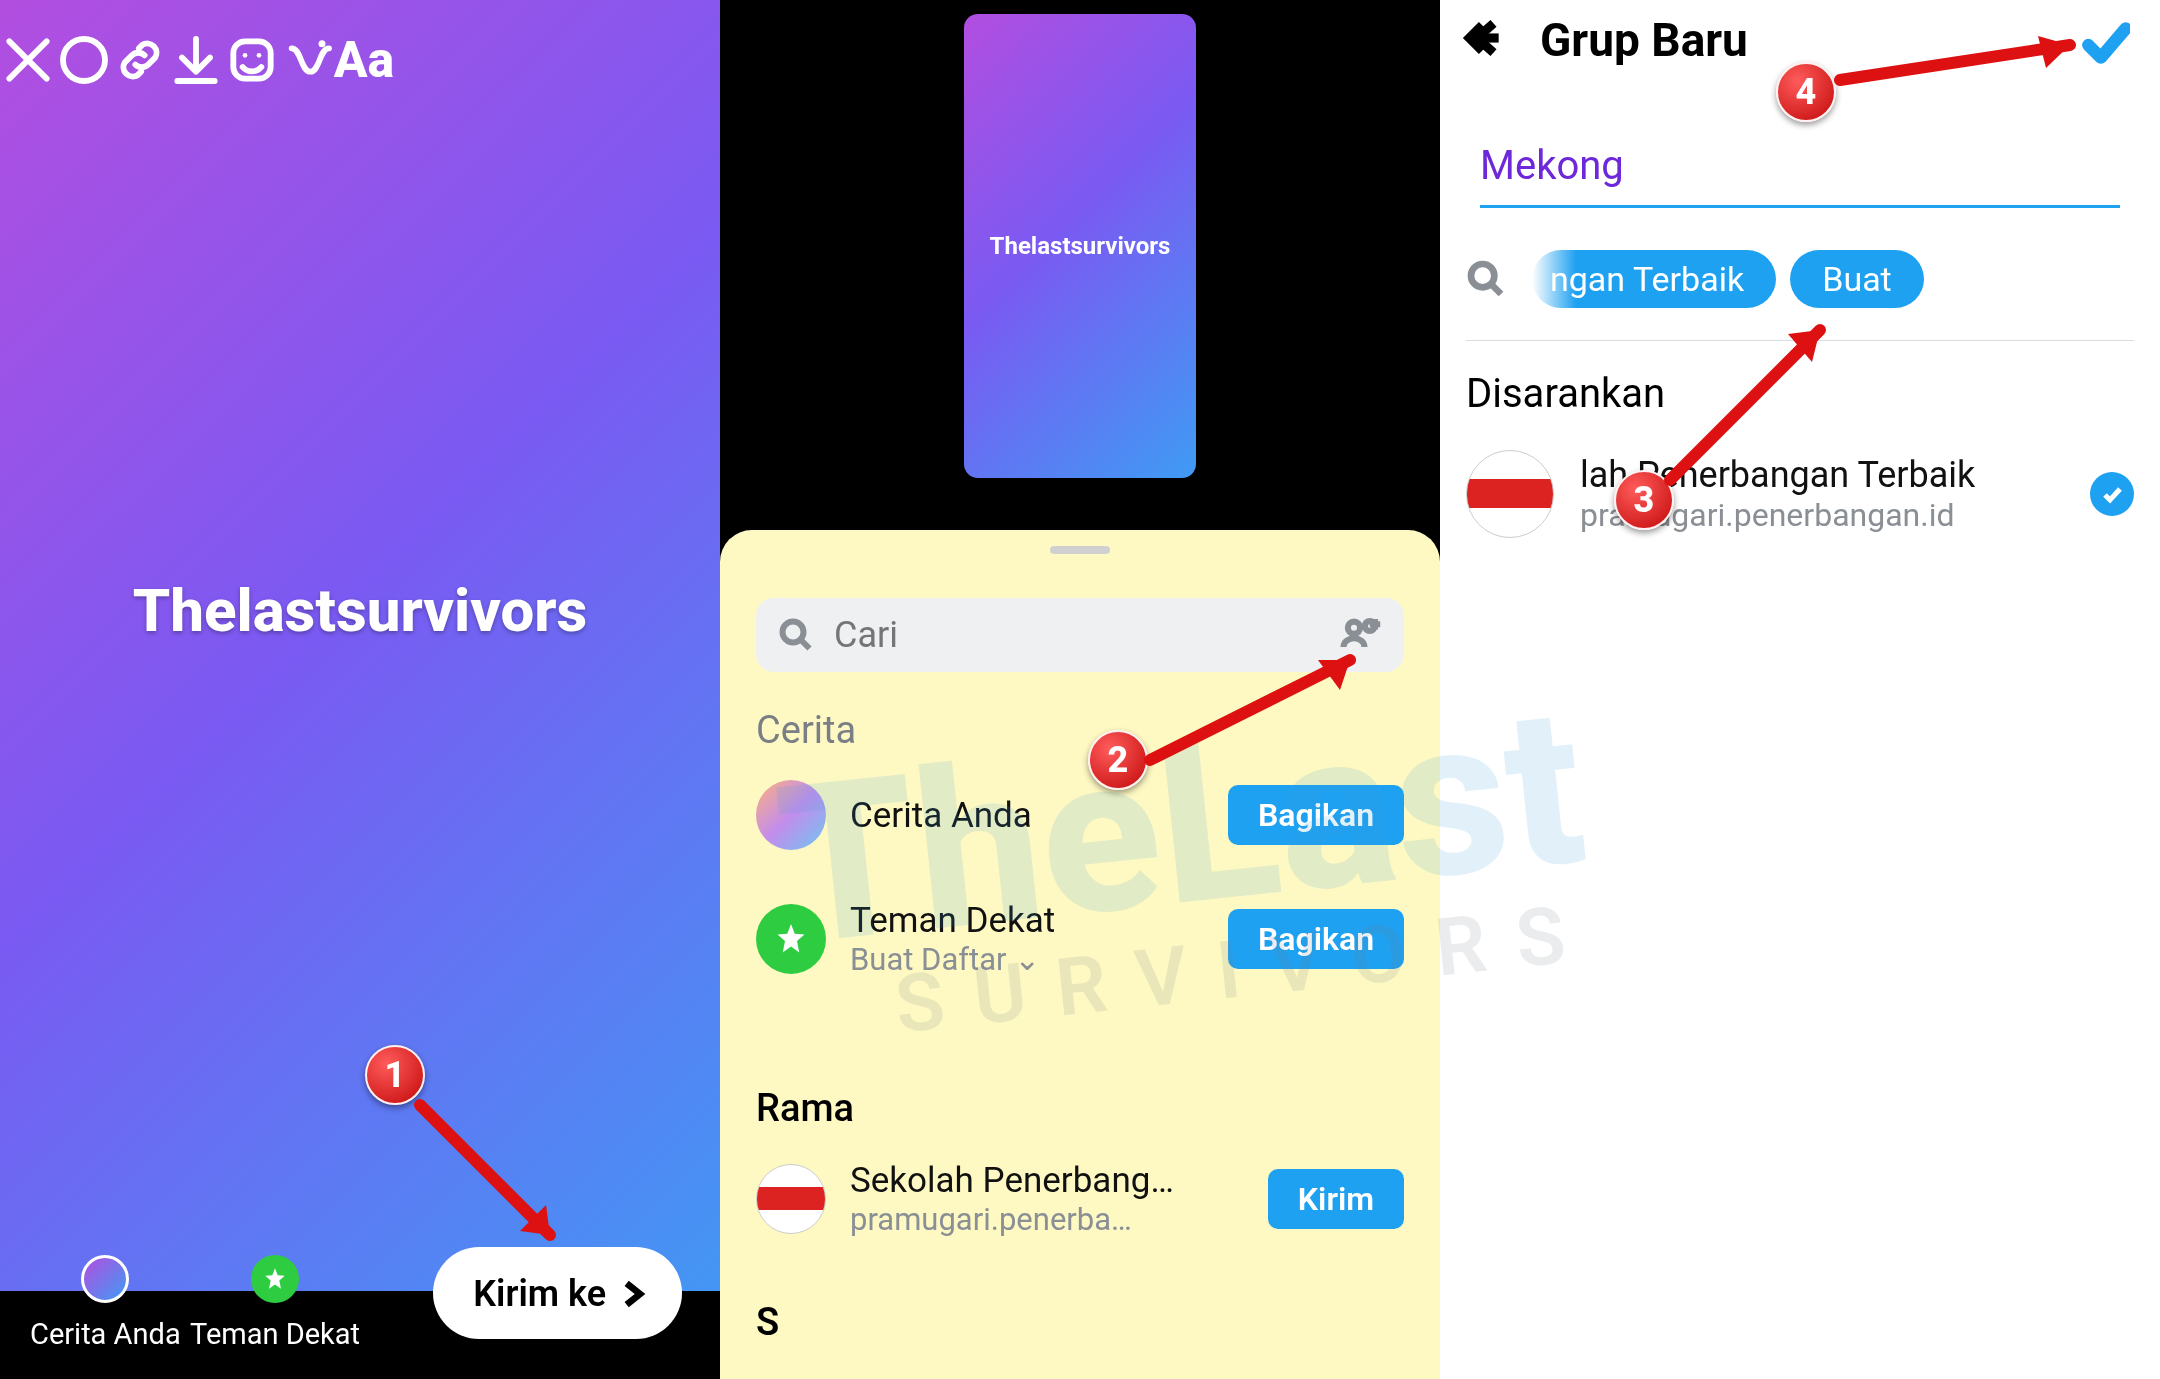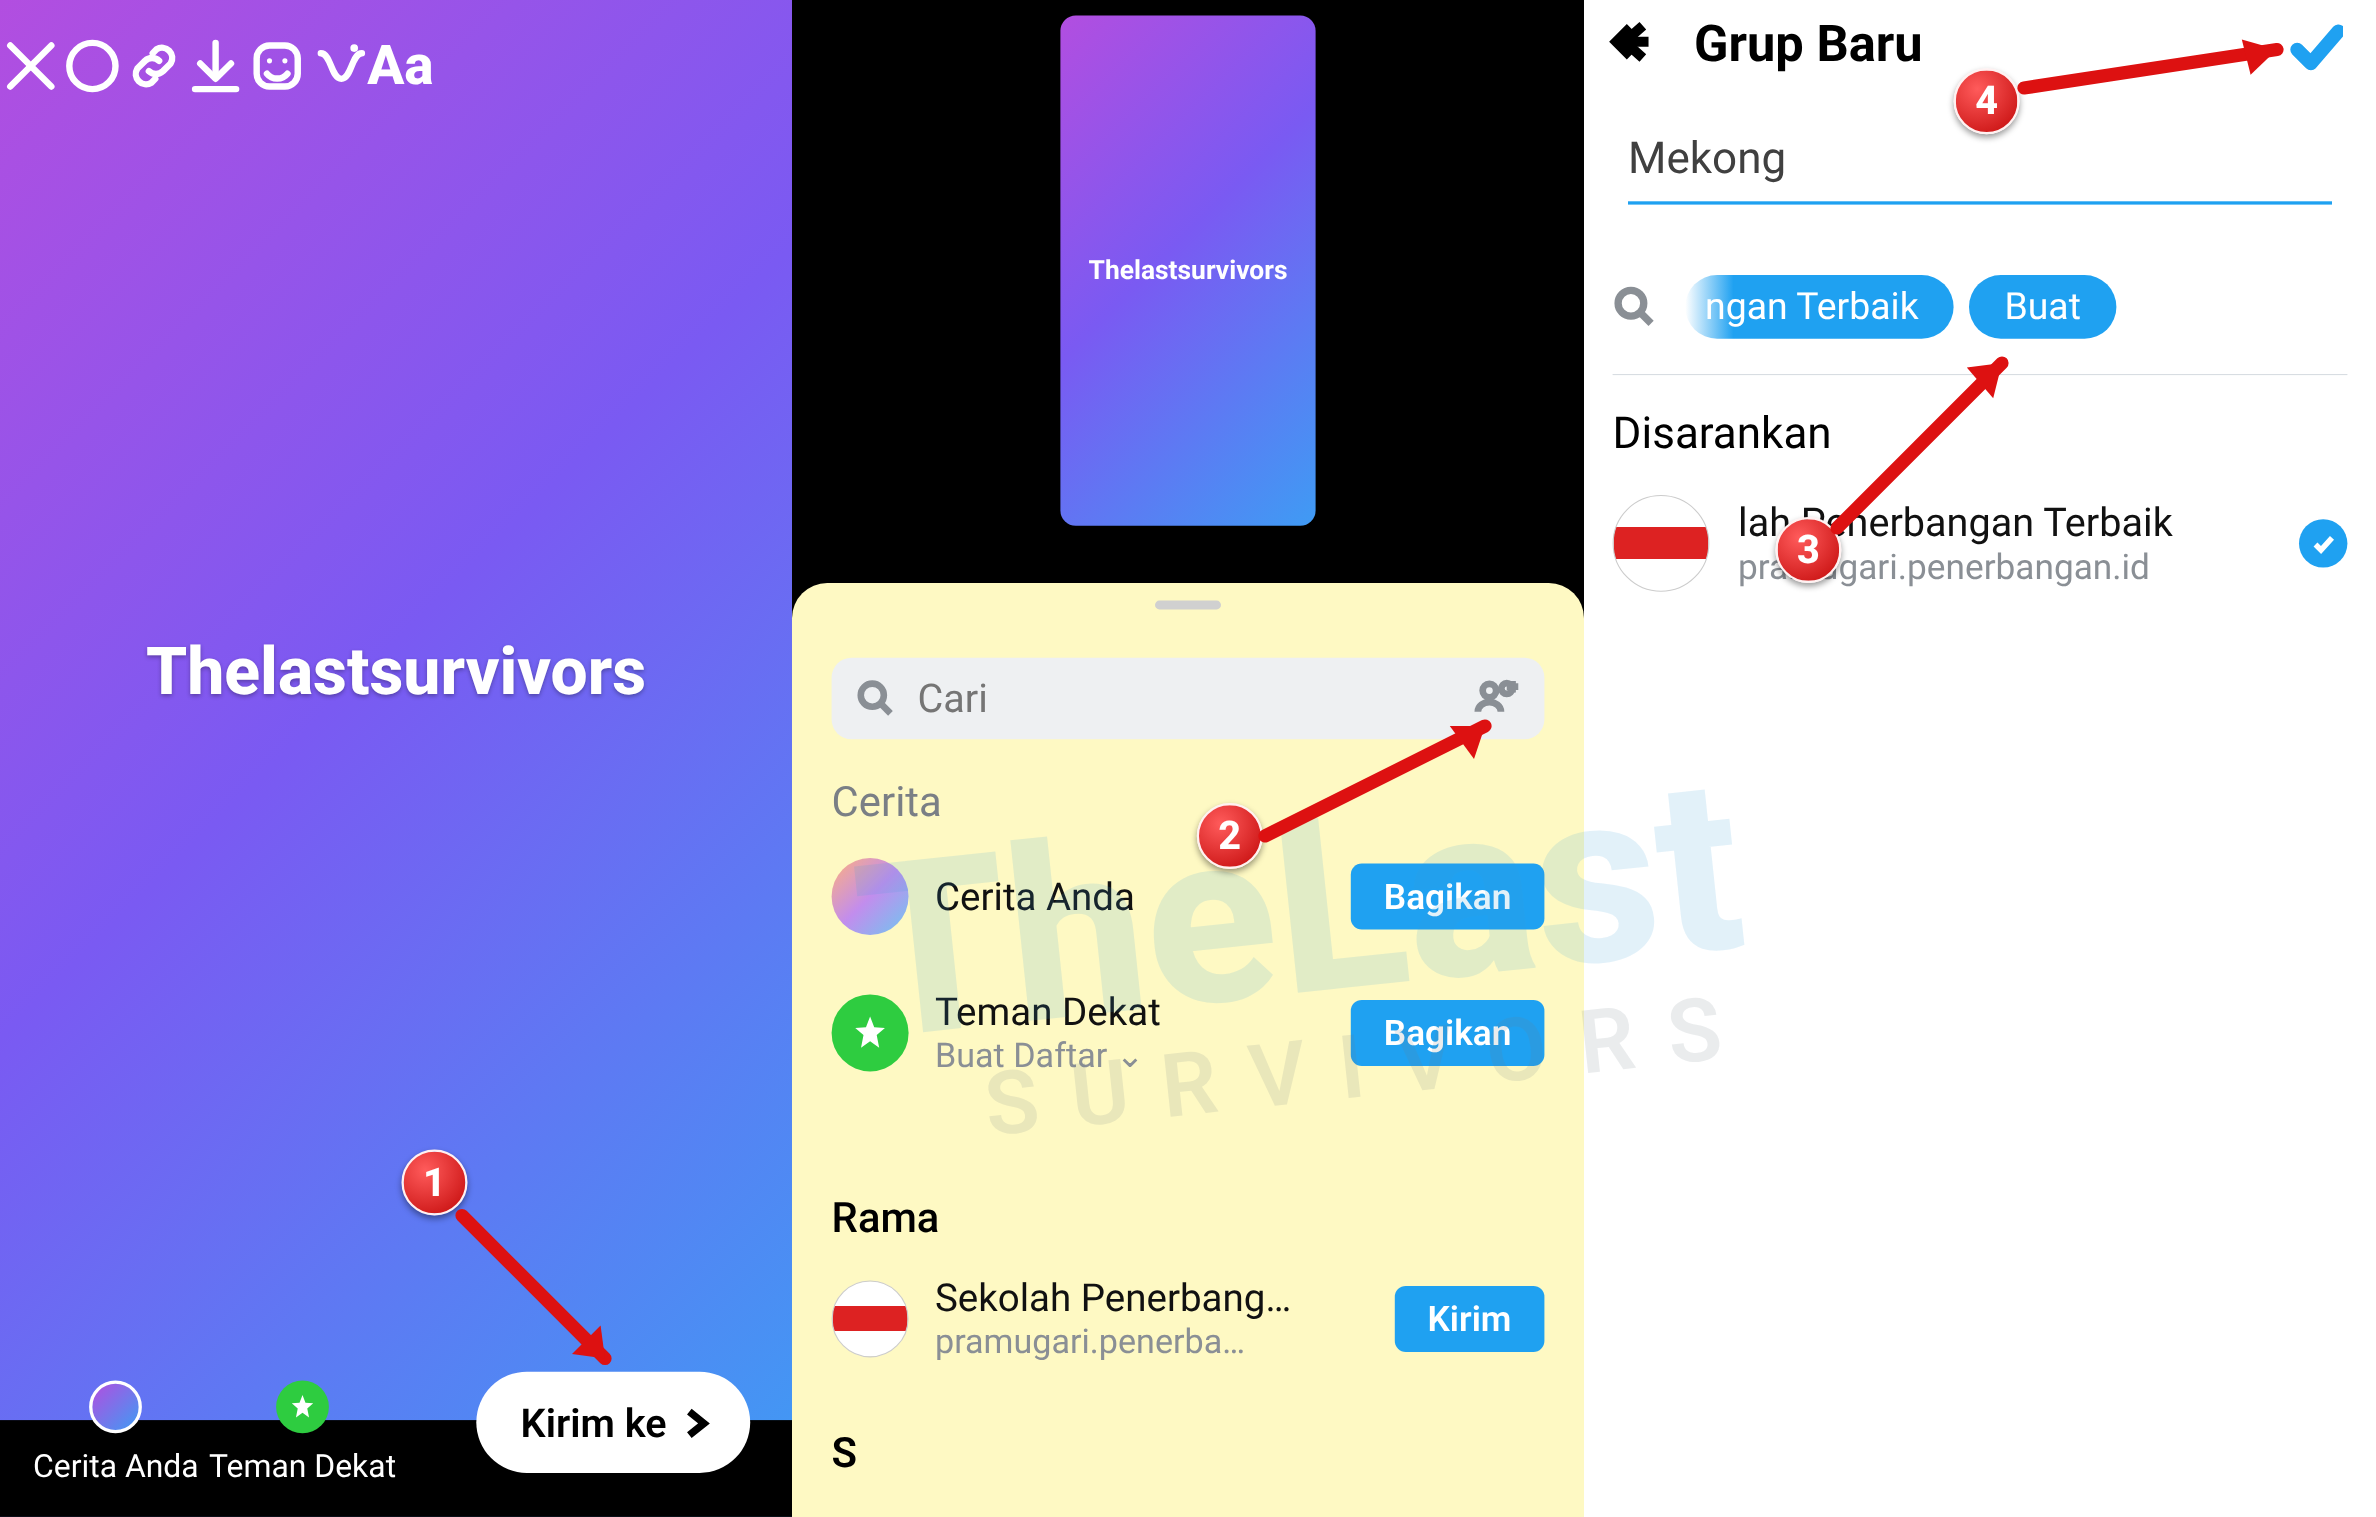--- a/index.html
+++ b/index.html
@@ -58,21 +58,21 @@
   .p2-btn{height:60px;padding:0 30px;background:#1fa1f1;color:#fff;border:none;border-radius:10px;font-size:32px;font-weight:600;}
 
   
   .p3{position:absolute;left:1440px;top:0;width:720px;height:1379px;background:#fff;}
   .p3-hdr{position:absolute;left:0;top:0;width:632px;height:80px;display:flex;align-items:center;}
   .p3-back{margin-left:26px;}
   .p3-back svg{width:44px;height:44px;stroke:#000;stroke-width:5;fill:none;}
   .p3-title{margin-left:34px;font-size:46px;font-weight:700;color:#000;}
   .p3-check{position:absolute;right:30px;top:18px;}
   .p3-check svg{width:50px;height:50px;stroke:#1fa1f1;stroke-width:6;fill:none;stroke-linecap:round;stroke-linejoin:round;}
-  .p3-name{position:absolute;left:40px;top:114px;width:640px;border:none;border-bottom:3px solid #1fa1f1;font-size:40px;padding:6px 0 16px 0;outline:none;color:#404040;}
+  .p3-name{position:absolute;left:40px;top:136px;width:640px;border:none;border-bottom:3px solid #1fa1f1;font-size:40px;padding:6px 0 16px 0;outline:none;color:#6d28d9;}
   .p3-chiprow{position:absolute;left:26px;top:250px;width:668px;display:flex;align-items:center;}
   .p3-chiprow svg.search{width:40px;height:40px;stroke:#8a8f95;stroke-width:4;fill:none;margin-right:26px;}
   .chip{height:58px;padding:0 32px;background:#1fa1f1;color:#fff;border-radius:40px;font-size:34px;display:flex;align-items:center;margin-right:14px;}
   .chip.fade{background:linear-gradient(to right,rgba(31,161,241,0) 0%,#1fa1f1 18%);padding-left:18px;}
   .p3-divider{position:absolute;left:26px;top:340px;width:668px;height:1px;background:#d8dde2;}
   .p3-sugg-lbl{position:absolute;left:26px;top:370px;font-size:40px;color:#000;}
   .p3-sugg{position:absolute;left:26px;top:450px;width:668px;display:flex;align-items:center;}
   .p3-sugg .av{width:88px;height:88px;border-radius:50%;background:linear-gradient(#fff 0 33%,#d22 33% 66%,#fff 66% 100%);border:1px solid #ccc;flex-shrink:0;}
   .p3-sugg .txt{margin-left:26px;flex:1;min-width:0;}
   .p3-sugg .t1{font-size:36px;color:#111;white-space:nowrap;overflow:hidden;text-overflow:ellipsis;}

